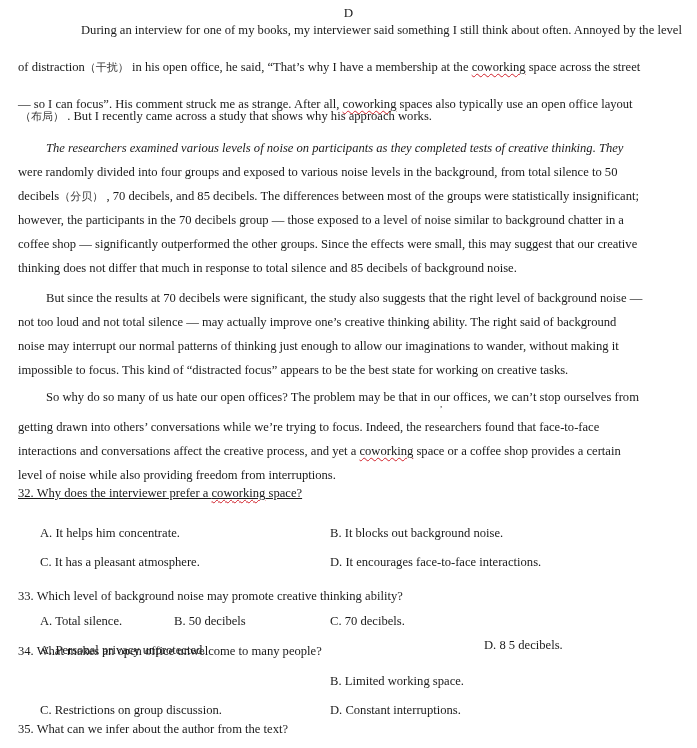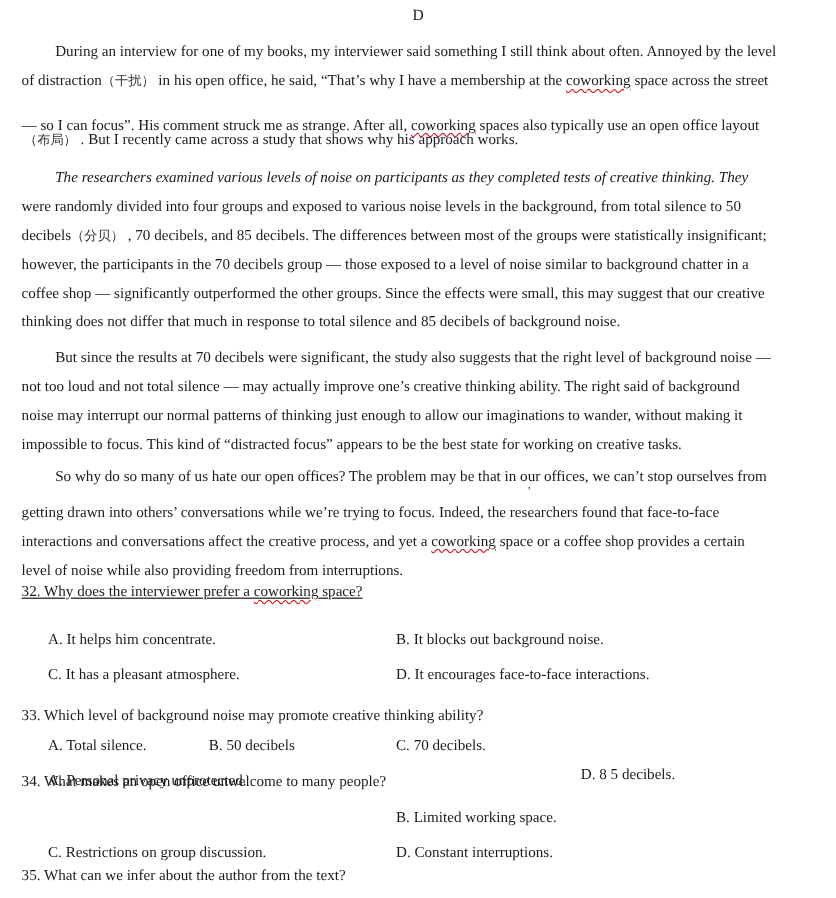--- a/index.html
+++ b/index.html
@@ -66,21 +66,21 @@
     }
   </style>
 </head>
 <body>
 
 <div class="page">
 
   <div class="title">D</div>
 
   <div>
-    <div class="line indent" style="top:35px;">During an interview for one of my books, my interviewer said something I still think about often. Annoyed by the level</div>
+    <div class="line indent" style="top:22px;margin-left:35px;">During an interview for one of my books, my interviewer said something I still think about often. Annoyed by the level</div>
     <div class="line" style="top:59px;">
       <span>of distraction</span><span class="cn">（干扰）</span><span> in his open office, he said, “That’s why I have a membership at the </span><span class="squiggle">coworking</span><span> space across the street</span>
     </div>
     <div class="line" style="top:84px;margin-top:12px;">
       <span>— so I can focus”. His comment struck me as strange. After all, </span><span class="squiggle">coworking</span><span> spaces also typically use an open office layout</span>
     </div>
     <div class="line" style="top:108px; left:20px;">
       <span class="cn">（布局）</span><span> . But I recently came across a study that shows why his approach works.</span>
     </div>
   </div>

